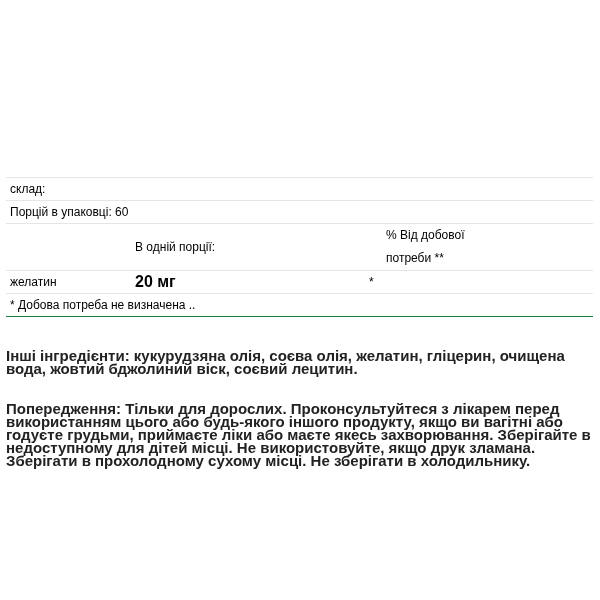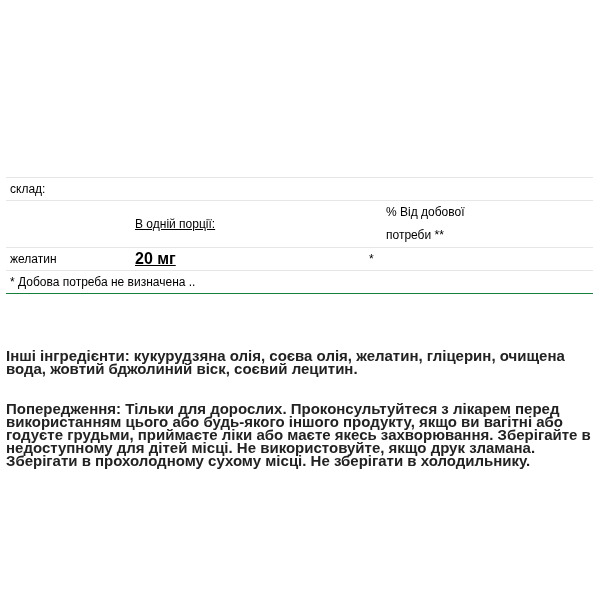--- a/index.html
+++ b/index.html
@@ -3,36 +3,39 @@
   <meta charset="utf-8">
   <style>
     html, body { margin: 0; padding: 0; background: #ffffff; }
     body { width: 600px; height: 600px; position: relative; overflow: hidden;
            font-family: "Liberation Sans", sans-serif; color: #333333; }
     .facts { position: absolute; left: 6px; top: 177px; width: 587px; border-collapse: collapse; }
     .facts td { font-size: 12px; line-height: 22px; padding: 0 0 0 4px; border-top: 1px solid #e6e6e6;
                 vertical-align: middle; color: #000000; }
     .facts tr.last td { border-bottom: 1px solid #15803d; }
     .facts td.c1 { width: 121px; }
-    .facts td.c2 { width: 230px; text-decoration: underline; }
+    .facts td.c2 { width: 230px; }
     .facts .hdr td { height: 45px; }
     .facts .hdr .c3 span { display: block; line-height: 23px; margin-left: 17px; }
     .facts .bold { font-weight: bold; font-size: 16px; margin-top: 15px; }
     .para { position: absolute; left: 6px; width: 588px; font-size: 15px; font-weight: bold;
             line-height: 13px; color: #222222; margin: 0; }
     .p1 { top: 349px; }
     .p2 { top: 402px; }
   </style>
 </head>
 <body>
 
 <table class="facts">
   <tbody>
       <tr>
     <td colspan="3">склад:</td>
+  </tr>
+  <tr>
+    <td colspan="3">Порцій в упаковці: 60</td>
   </tr>
   <tr class="hdr">
     <td class="c1"></td>
     <td class="c2">В одній порції:</td>
     <td class="c3">
       <span>% Від добової</span>
       <span>потреби **</span>
     </td>
   </tr>
   <tr>

